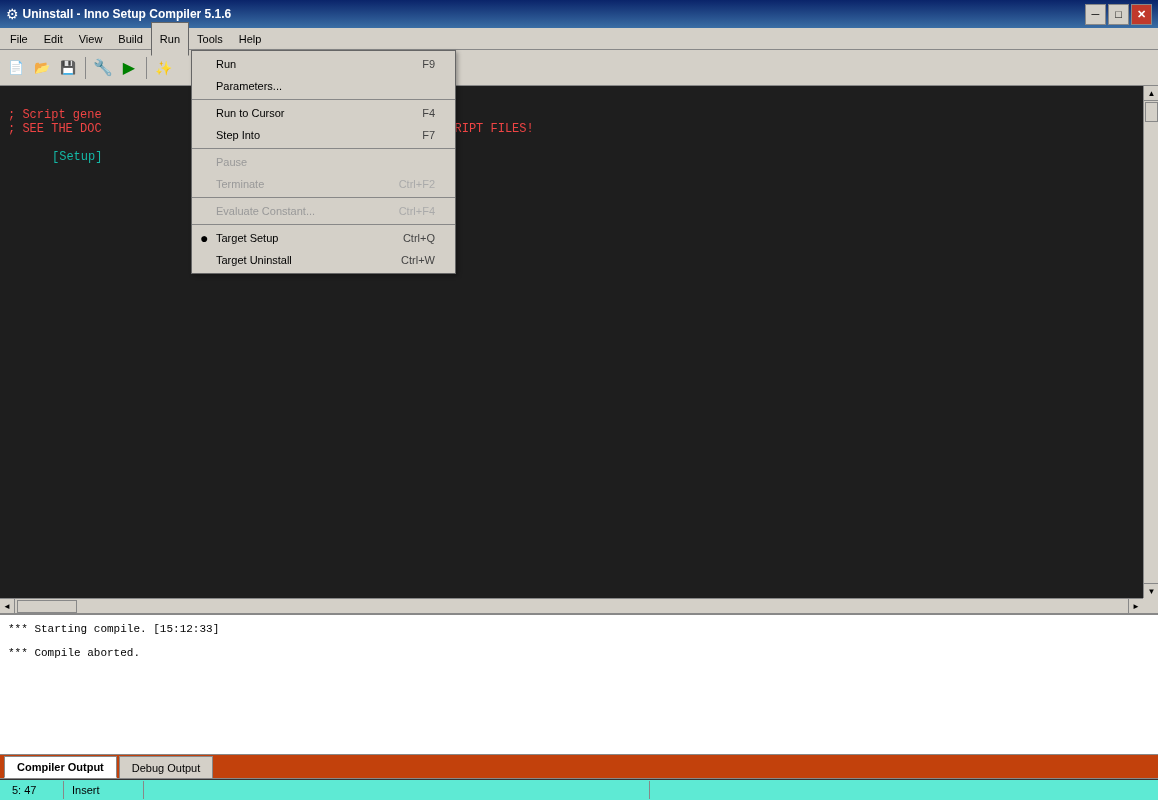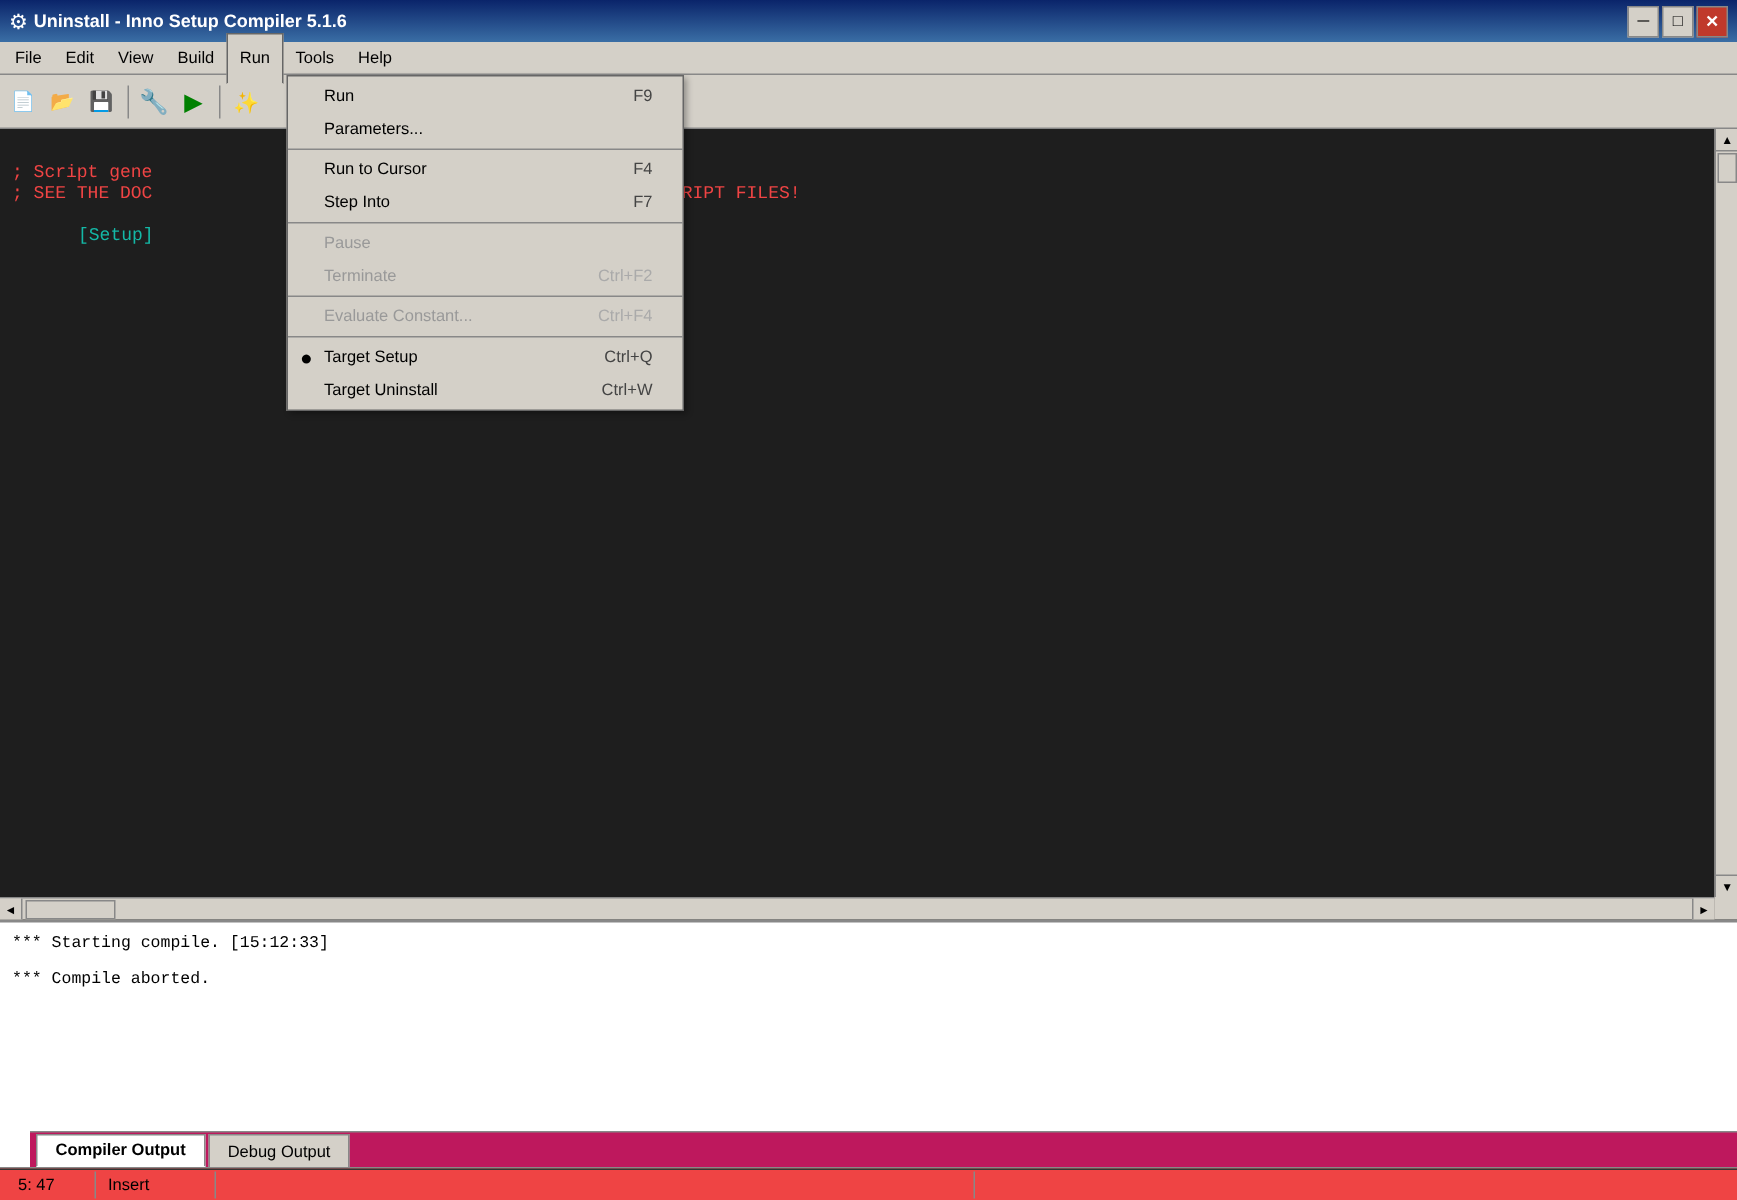--- a/index.html
+++ b/index.html
@@ -291,27 +291,27 @@
 
     <div style="position:absolute; right:0; bottom:0; width:15px; height:15px; background:#d4d0c8;"></div>
   </div>
 
   <div id="bottom-panel" style="height:165px; background:#fff; border-top:2px solid #888; display:flex; flex-direction:column;">
     <div id="bottom-output" style="flex:1; padding:8px; font-family:'Courier New',monospace; font-size:11px; color:#000; overflow:hidden;">
       <div>*** Starting compile.  [15:12:33]</div>
       <div>&nbsp;</div>
       <div>*** Compile aborted.</div>
     </div>
-    <div id="tabs-bar" style="display:flex; background:#be185d; border-top:1px solid #888; height:24px; align-items:flex-end; padding-left:4px;margin-left:20px;">
+    <div id="tabs-bar" style="display:flex; background:#c2410c; border-top:1px solid #888; height:24px; align-items:flex-end; padding-left:4px;">
       <div class="tab-item active">Compiler Output</div>
       <div class="tab-item">Debug Output</div>
     </div>
   </div>
 
-  <div id="status-bar" style="height:22px; background:#ef4444; border-top:2px ridge #888; display:flex; align-items:center;">
+  <div id="status-bar" style="height:22px; background:#5eead4; border-top:2px ridge #888; display:flex; align-items:center;">
     <div class="status-item" style="min-width:60px;">5: 47</div>
     <div class="status-item" style="min-width:80px;">Insert</div>
     <div class="status-item" style="flex:1;"></div>
     <div class="status-item" style="min-width:30px; border-right:none;"></div>
   </div>
 </div>
 
 <div id="run-menu">
 
   <div class="menu-group">

